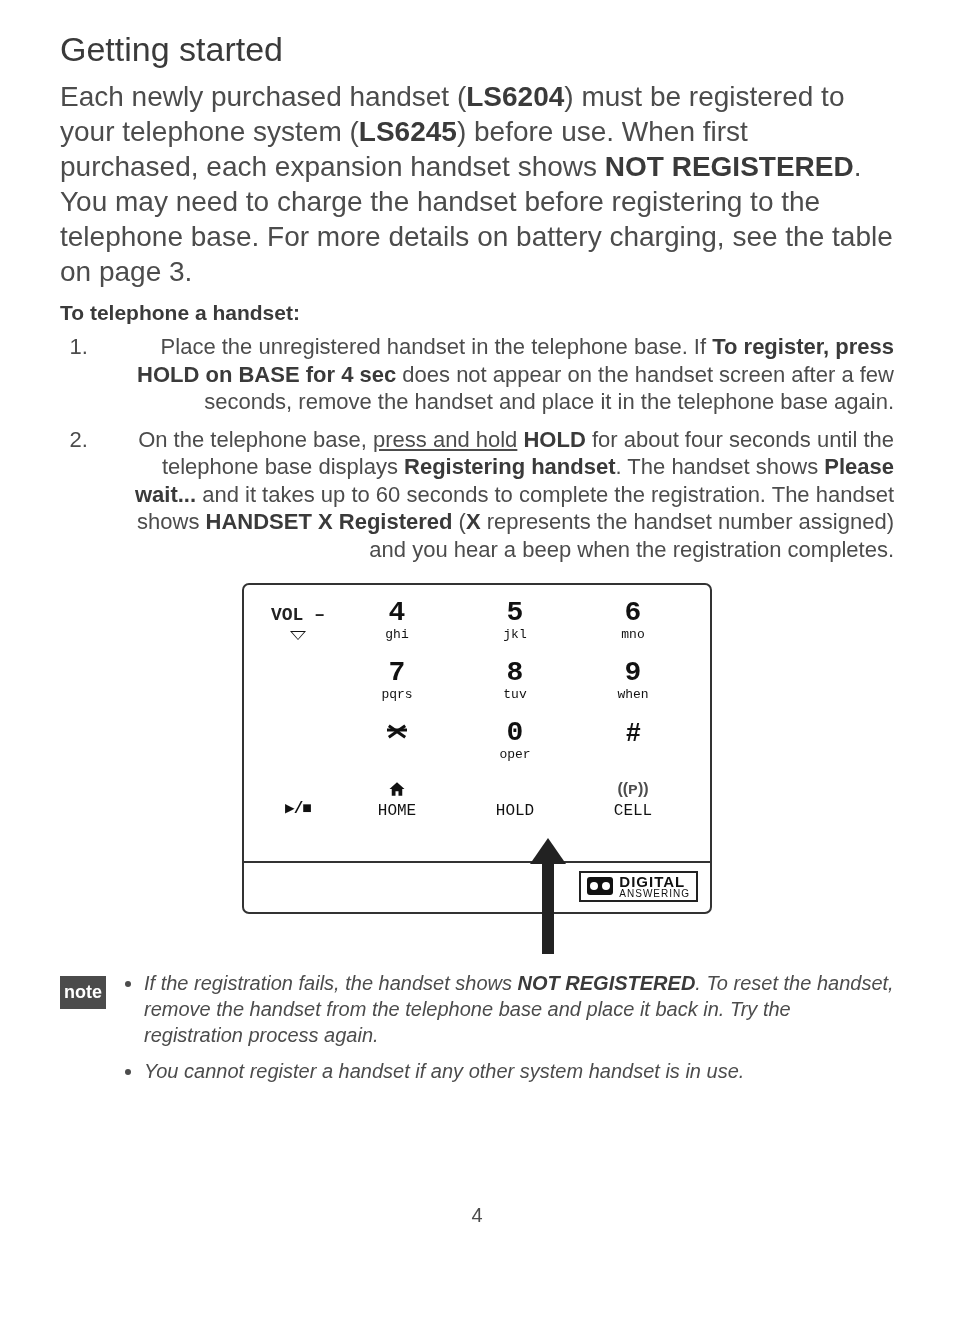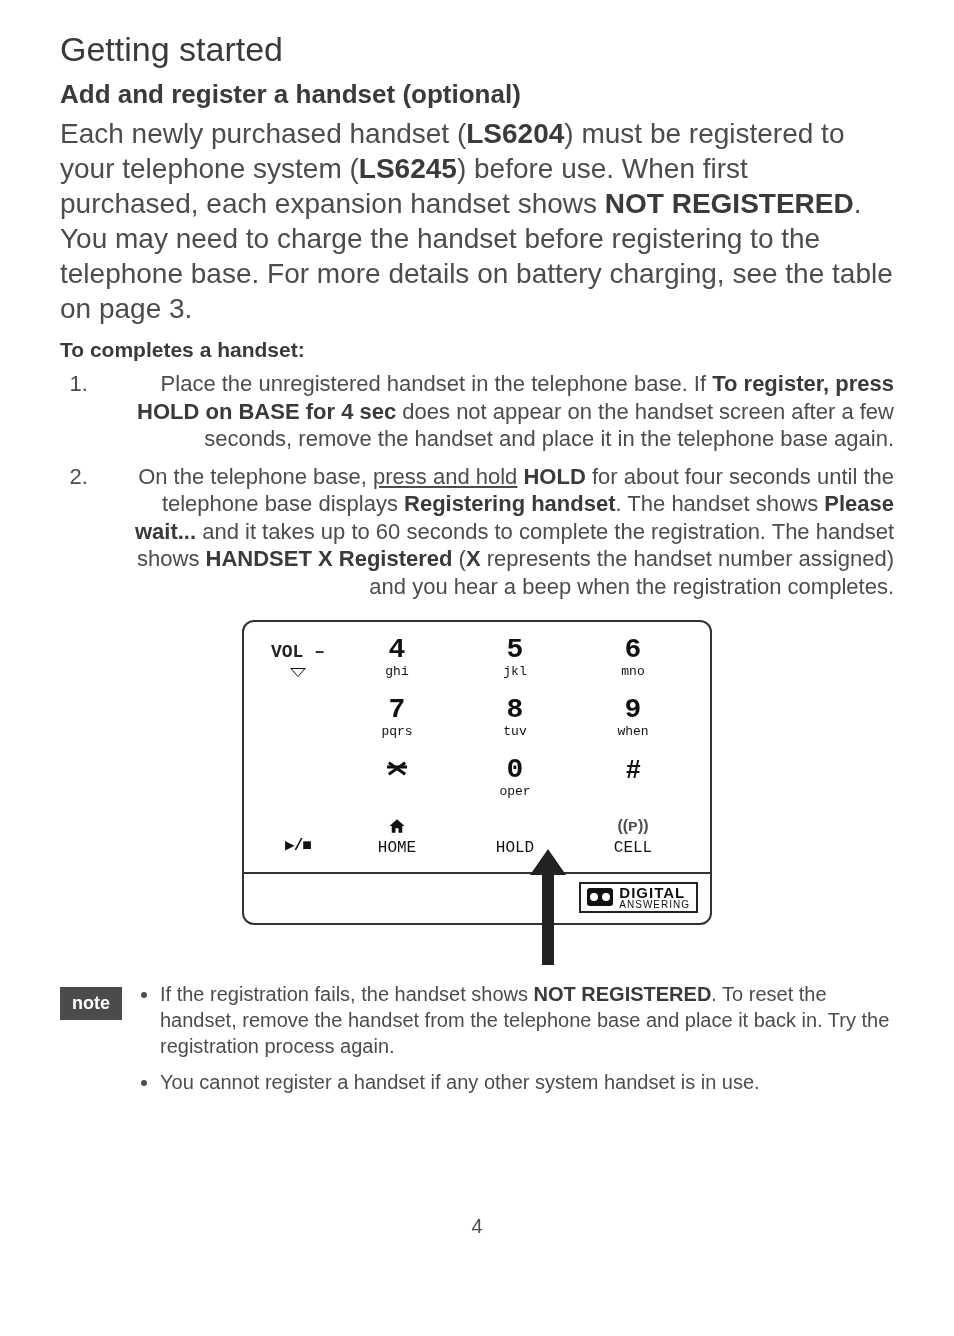--- a/index.html
+++ b/index.html
@@ -53,21 +53,21 @@
 
   
   .figure-wrap {
     display: flex;
     justify-content: center;
     margin: 10px 0 30px 0;
   }
   .phone {
     width: 470px;
     border: 2px solid #333;
-    border-radius: 12px;
+    border-radius: 7px;
     background: #fff;
     position: relative;
   }
   .phone-grid {
     display: grid;
     grid-template-columns: 80px 1fr 1fr 1fr;
     row-gap: 18px;
     padding: 14px 18px 16px 14px;
   }
   .side-col {
@@ -139,20 +139,21 @@
   }
   .playstop { font-size:16px; color:#111; letter-spacing:-1px; }
   .home-icon svg { width:18px; height:18px; }
   .cell-icon { font-size:16px; font-weight:bold; }
 
   .bottom-bar {
     border-top: 2px solid #333;
     padding: 8px 12px 10px 12px;
     display:flex;
     justify-content:flex-end;
+    margin-top:26px;
   }
   .digital-badge {
     display:flex; align-items:center; gap:6px;
     border:2px solid #222; padding:2px 6px;
     background:#fff;
   }
   .tape {
     width:26px; height:18px; background:#111; border-radius:3px;
     position:relative;
   }
@@ -183,53 +184,52 @@
     display:flex;
     gap: 14px;
     align-items:flex-start;
     margin-top: 56px;
   }
   .note-badge {
     background:#4b4b4b;
     color:#fff;
     font-weight:bold;
     font-size:18px;
-    padding:6px 12px;
+    padding:6px 4px;
     flex:0 0 auto;
     margin-top:6px;
   }
   .note-list {
     list-style: disc;
     padding-left: 24px;
     margin:0;
     font-size:20px;
     line-height:1.3;
   }
-  .note-list li { margin-bottom:10px; }
+  .note-list li { margin-bottom:10px;font-style:italic; }
 
   .page-num {
     text-align:center;
     font-size:20px;
     color:#4c4c4c;
     margin-top: 110px;
   }
 </style>
 </head>
 <body>
 
 <div class="page">
 
   <h1>Getting started</h1>
-  <h2>Add and register a handset (optional)</h2>
 
   <div class="intro">
     <span>Each newly purchased handset (</span><b>LS6204</b><span>) must be registered to your telephone system (</span><b>LS6245</b><span>) before use. When first purchased, each expansion handset shows </span><b>NOT REGISTERED</b><span>. You may need to charge the handset before registering to the telephone base. For more details on battery charging, see the table on page 3.</span>
   </div>
 
-  <div class="subhead">To completes a handset:</div>
+  <div class="subhead">To telephone a handset:</div>
 
   <ol>
     <li>
       <span>Place the unregistered handset in the telephone base. If </span><b>To register, press HOLD on BASE for 4 sec</b><span> does not appear on the handset screen after a few seconds, remove the handset and place it in the telephone base again.</span>
     </li>
     <li>
       <span>On the telephone base, </span><span class="u">press and hold</span><span> </span><b>HOLD</b><span> for about four seconds until the telephone base displays </span><b>Registering handset</b><span>. The handset shows </span><b>Please wait...</b><span> and it takes up to 60 seconds to complete the registration. The handset shows </span><b>HANDSET X Registered</b><span> (</span><b>X</b><span> represents the handset number assigned) and you hear a beep when the registration completes.</span>
     </li>
   </ol>
 

